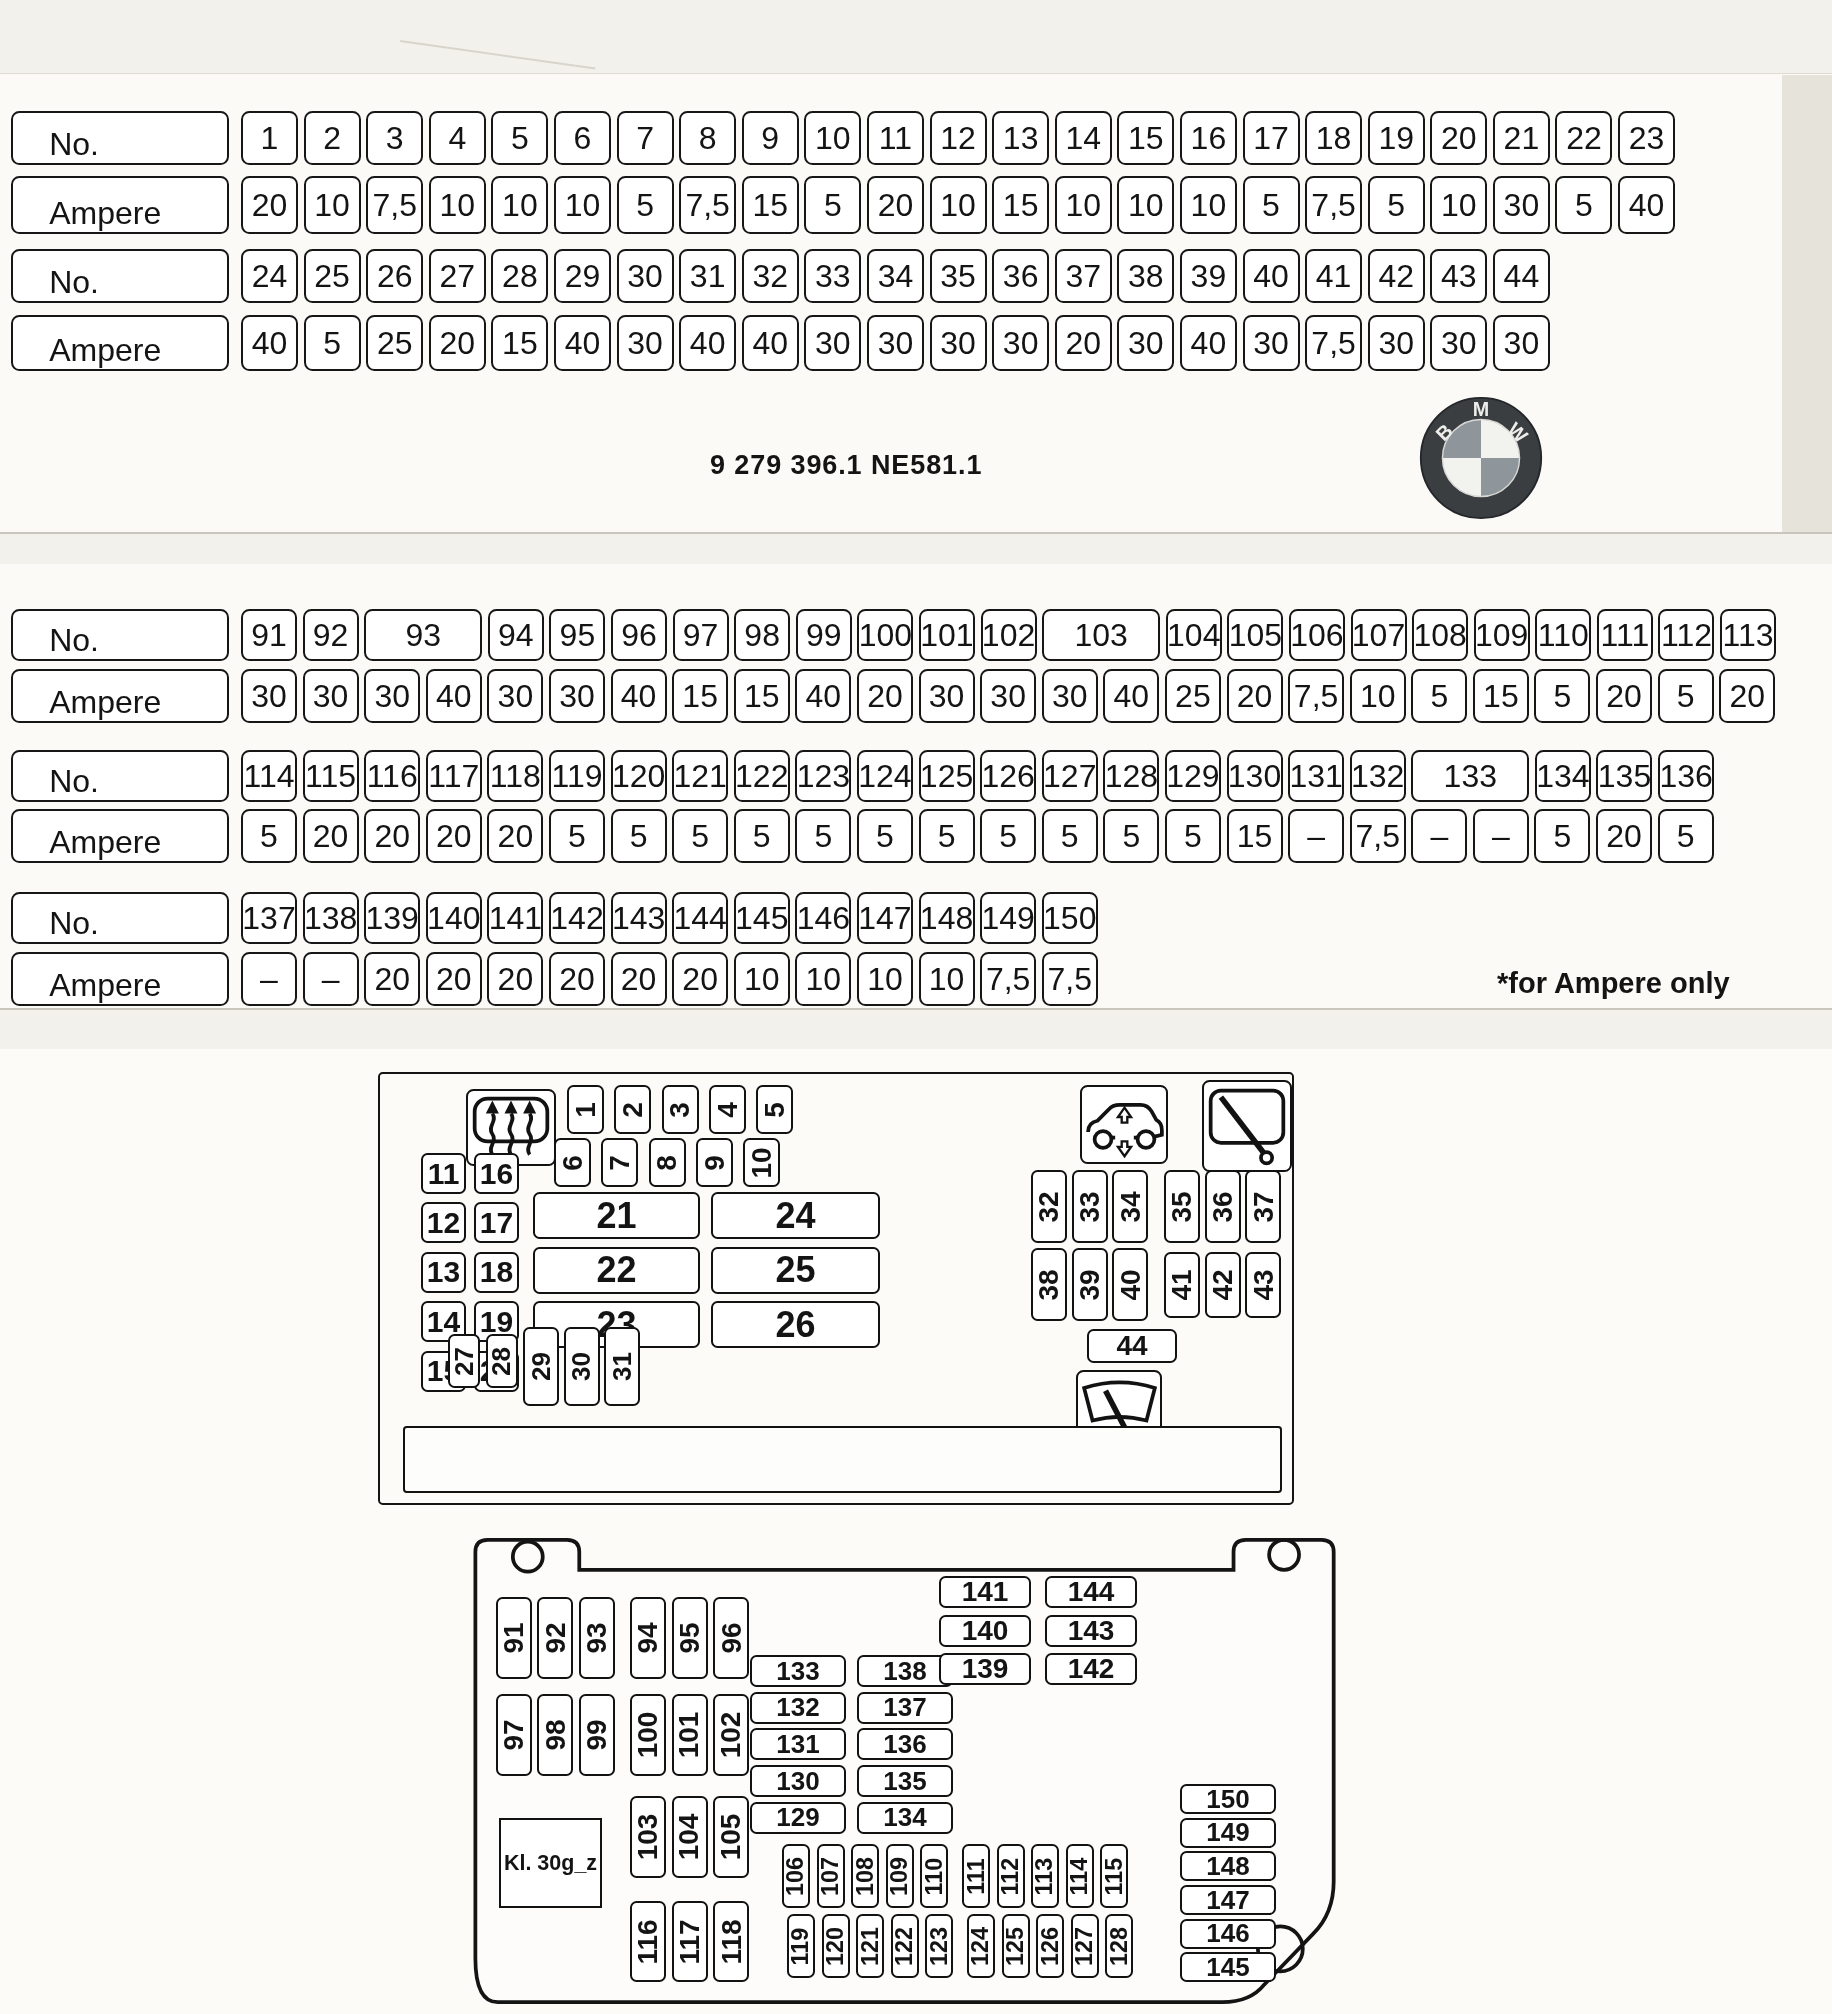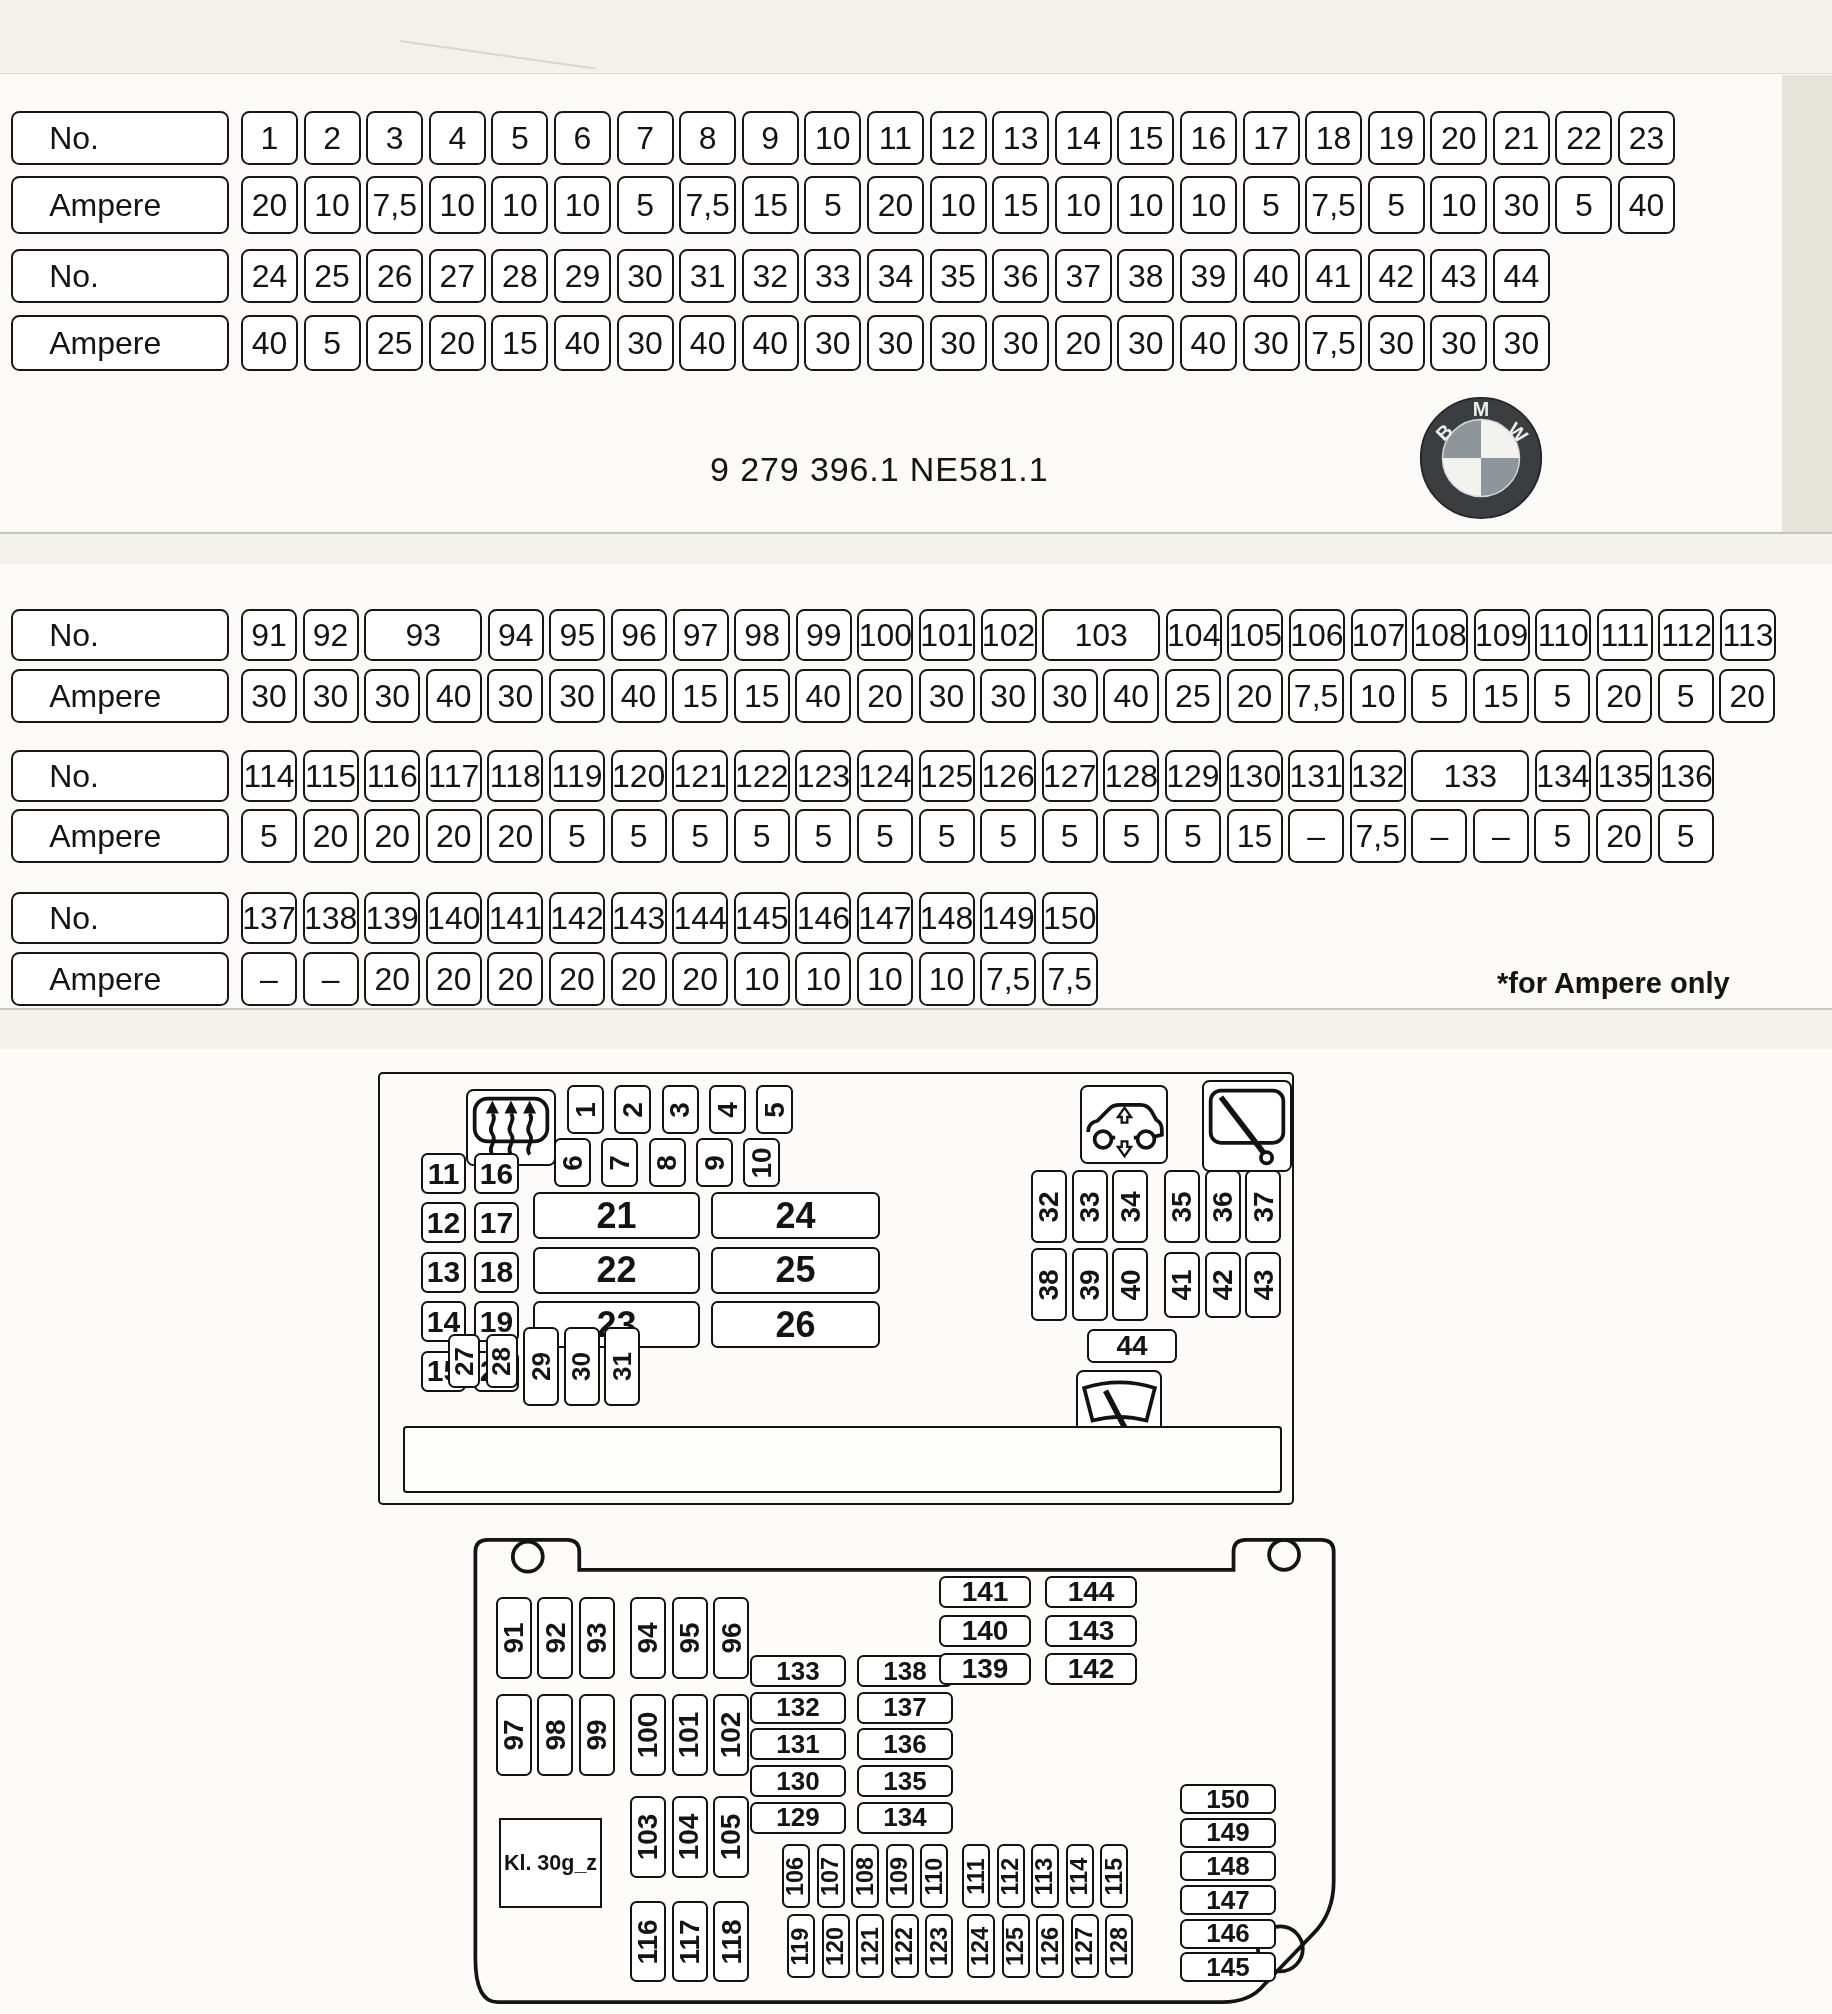--- a/index.html
+++ b/index.html
@@ -6,29 +6,29 @@
   body { font-family: "Liberation Sans", sans-serif; background:#e9e7e1; }
   .page { position:relative; width:1833px; height:2014px; background:#f3f1eb; overflow:hidden; color:#141414; }
   .band { position:absolute; left:0; width:1833px; background:#fbfaf6; }
   .band1 { top:73px; height:461px; border-bottom:2.8px solid #c8c5bd; border-top:1.9px solid #dedbd3; }
   .band2 { top:564px; height:446px; border-bottom:2.8px solid #cac7bf; }
   .band3 { top:1049px; height:965px; background:#fcfbf8; }
   .edge-shadow { position:absolute; left:1782px; top:75px; width:51px; height:457px; background:#e6e3db; }
   .fold { position:absolute; left:403px; top:0; width:197px; height:56px; border-bottom:2.8px solid #d8d5cd; transform:rotate(8deg); }
 
   .rowlabel { position:absolute; left:11.2px; width:218px; border:2.8px solid #161616; border-radius:8.4px;
-              background:#fff; display:flex; align-items:center; padding-left:36px; font-size:32px; }
+              background:#fff; display:flex; align-items:flex-end; padding-left:36px; font-size:32px; }
   .rowcells { position:absolute; left:241px; display:flex; gap:5.6px; }
   .rowcells .cell { border:2.8px solid #161616; border-radius:8.4px; background:#fff; height:100%;
               display:flex; align-items:center; justify-content:center; font-size:32px; }
   .b1 .cell { width:57px; }
   .b2 .cell { width:56px; }
   .b2 .cell.sp2 { width:118px; }
 
-  .partnum { position:absolute; left:710px; top:450px; font-size:34px; font-weight:normal; letter-spacing:0.9px; }
+  .partnum { position:absolute; left:710px; top:450px; font-size:27px; font-weight:bold; letter-spacing:0.9px; }
   .hybrid { position:absolute; left:1497px; top:967px; font-size:29px; font-weight:bold; }
 
   .plate { position:absolute; border:2.8px solid #141414; border-radius:4.7px; }
   .fg { position:absolute; display:flex; }
   .fg.col { flex-direction:column; }
   .fg .fuse { width:var(--fw); height:var(--fh); border:2.8px solid #121212; border-radius:6.6px; background:#fff;
               flex:0 0 auto; display:flex; align-items:center; justify-content:center;
               font-weight:bold; font-size:var(--fs,28px); }
   .fg.v .fuse span { transform:rotate(-90deg); white-space:nowrap; display:block; }
   .iconbox { position:absolute; border:2.8px solid #121212; border-radius:7.5px; background:#fff;

